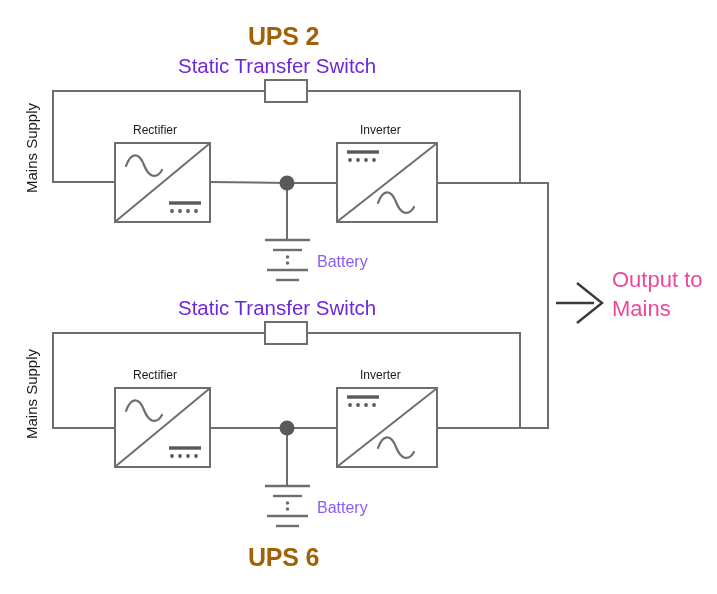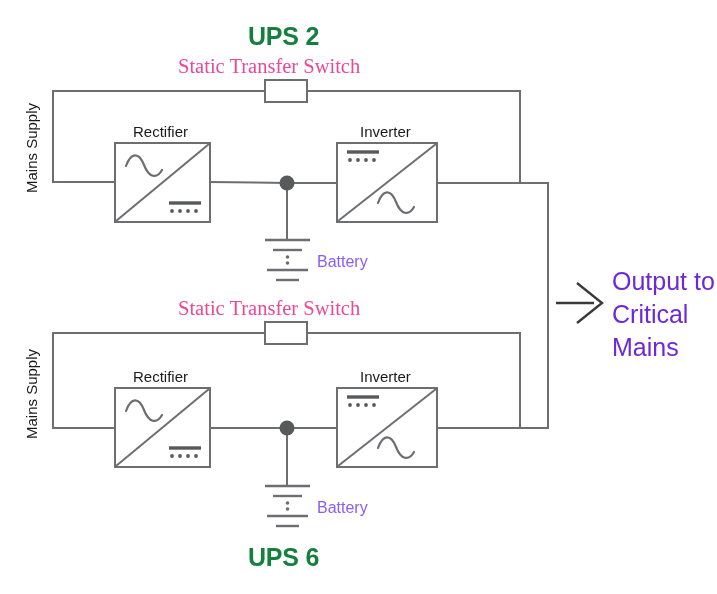--- a/index.html
+++ b/index.html
@@ -82,44 +82,43 @@
   .lbl {
     position: absolute;
     color: #1a1a1a;
     white-space: nowrap;
     line-height: 1.12;
   }
   .title-bold {
     font-weight: bold;
     font-size: 25px;
     letter-spacing: -0.2px;
-    color: #15803d;
+    color: #a16207;
   }
   .sts-label {
     font-size: 20.5px;
-    color: #ec4899;
-    font-family: Liberation Serif, serif;
+    color: #6d28d9;
   }
   .blk-label {
-    font-size: 15px;
+    font-size: 12px;
     color: #1a1a1a;
   }
   .batt-label {
     font-size: 16px;
     color: #8b5cf6;
   }
   .mains-label {
     font-size: 15px;
     color: #1a1a1a;
     transform-origin: 0 0;
     transform: rotate(-90deg);
   }
   .out-label {
-    font-size: 25px;
-    color: #6d28d9;
+    font-size: 22px;
+    color: #ec4899;
     line-height: 1.32;
   }
 </style>
 </head>
 <body>
 
 <div id="canvas">
 
   <svg id="diagram-svg" viewBox="0 0 717 594">
 
@@ -255,17 +254,16 @@
   <div class="lbl blk-label" style="left:360px; top:369px;">Inverter</div>
 
   <div class="lbl batt-label" style="left:317px; top:499px;">Battery</div>
 
   <div class="lbl mains-label" style="left:24px; top:439px;">Mains Supply</div>
 
   <div class="lbl title-bold" style="left:248px; top:543px;">UPS 6</div>
 
   <div class="lbl out-label" style="left:612px; top:265px;">
     <div>Output to</div>
-    <div>Critical</div>
     <div>Mains</div>
   </div>
 
 </div>
 
 </body></html>

